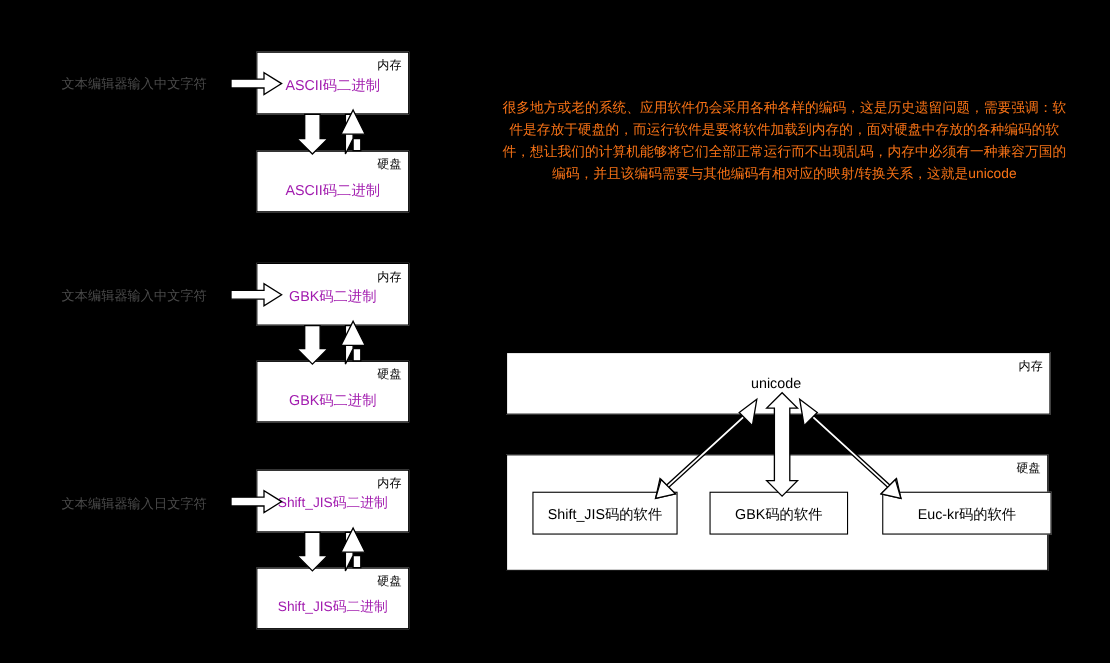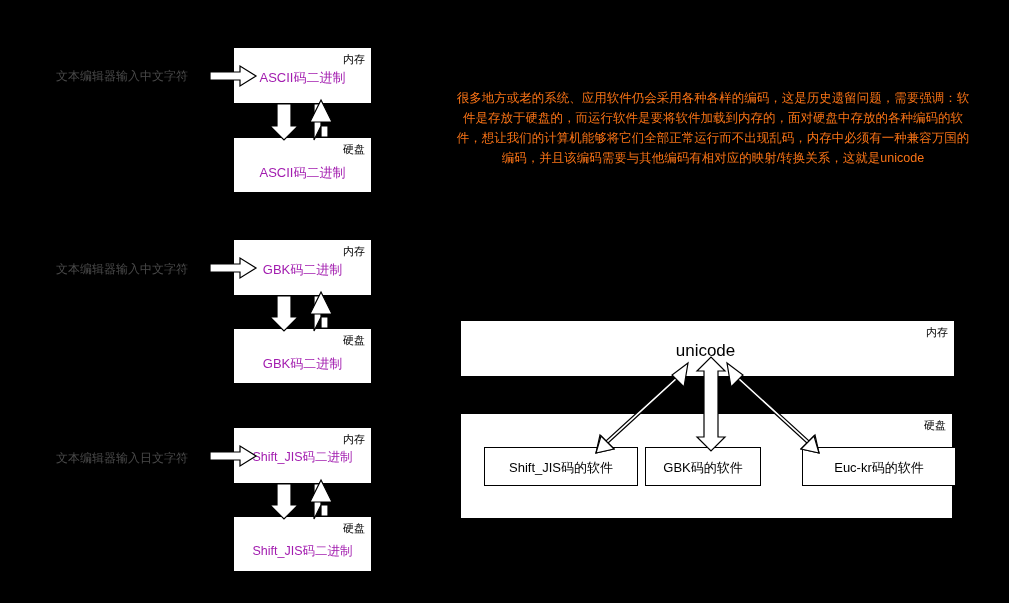--- a/index.html
+++ b/index.html
@@ -95,21 +95,21 @@
     height: 57px;
     background: #ffffff;
     border: 1px solid #000000;
     box-sizing: border-box;
   }
   .mem-text {
     position: absolute;
     left: 0; right: 4px;
     top: 20px;
     text-align: center;
-    font-size: 17px;
+    font-size: 13px;
   }
   .disk-box {
     position: absolute;
     left: 460px;
     top: 413px;
     width: 493px;
     height: 106px;
     background: #ffffff;
     border: 1px solid #000000;
     box-sizing: border-box;
@@ -176,25 +176,25 @@
 
   <div class="mem-box">
     <span class="corner-label">内存</span>
     <span class="mem-text">unicode</span>
   </div>
 
   <div class="disk-box">
     <span class="corner-label">硬盘</span>
   </div>
 
-  <div class="sw-box" style="left:484px; width:154px;">
+  <div class="sw-box" style="left:484px; width:132px;">
     <span class="sw-text">Shift_JIS码的软件</span>
   </div>
 
-  <div class="sw-box" style="left:645px; width:116px;">
+  <div class="sw-box" style="left:645px; width:126px;">
     <span class="sw-text">GBK码的软件</span>
   </div>
 
   <div class="sw-box" style="left:802px; width:154px;">
     <span class="sw-text">Euc-kr码的软件</span>
   </div>
 
   <svg class="arrows" viewBox="0 0 1009 603">
     <g fill="#ffffff" stroke="#000000" stroke-width="1.2" stroke-linejoin="miter">
 

